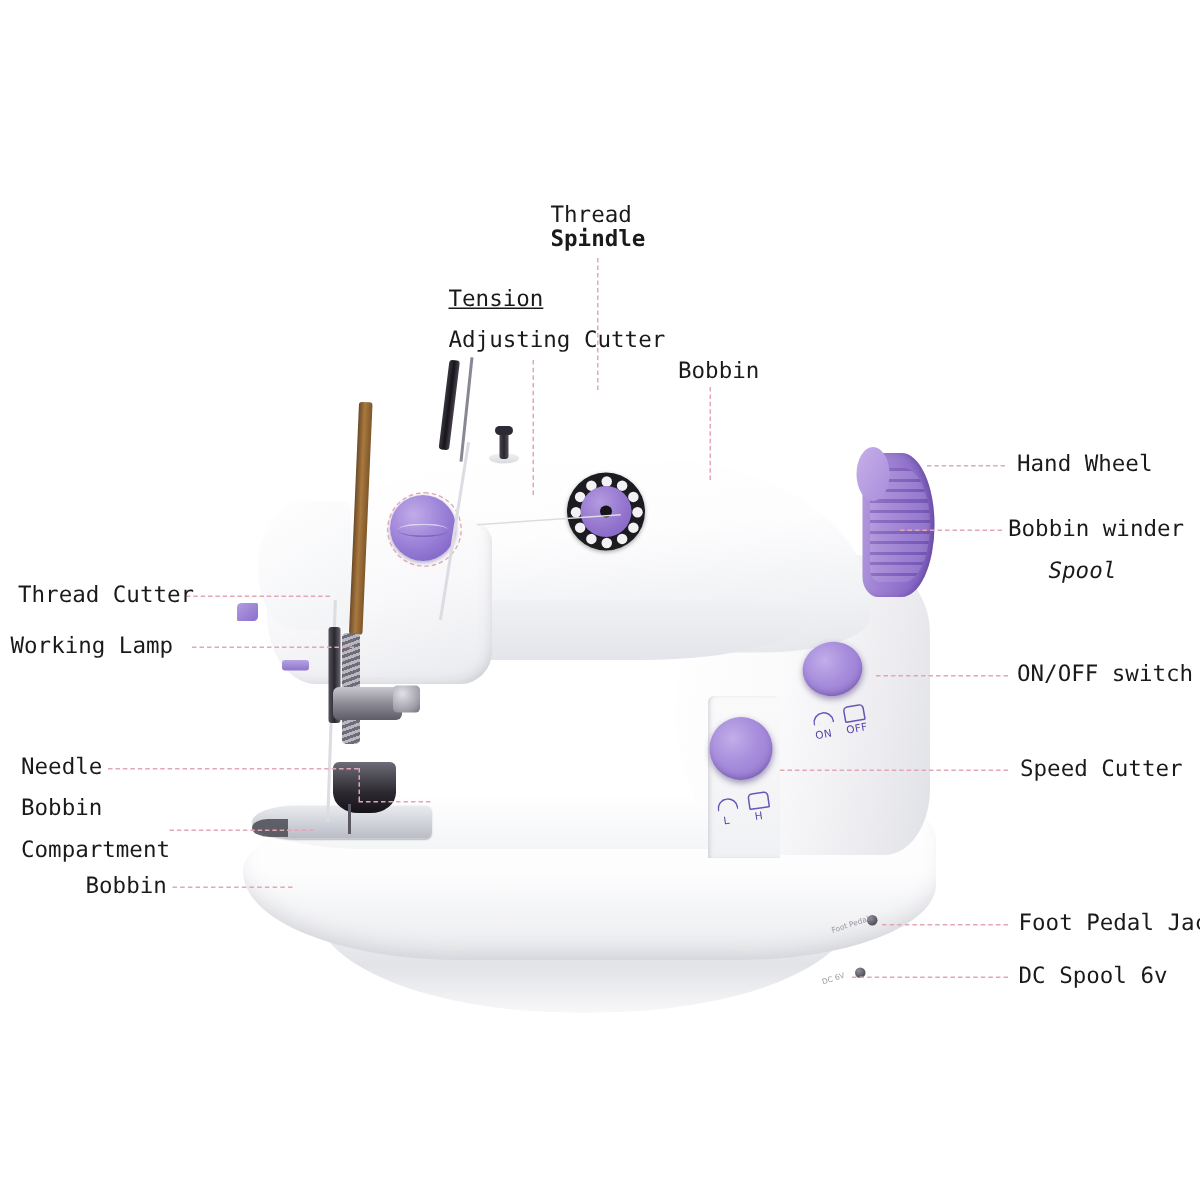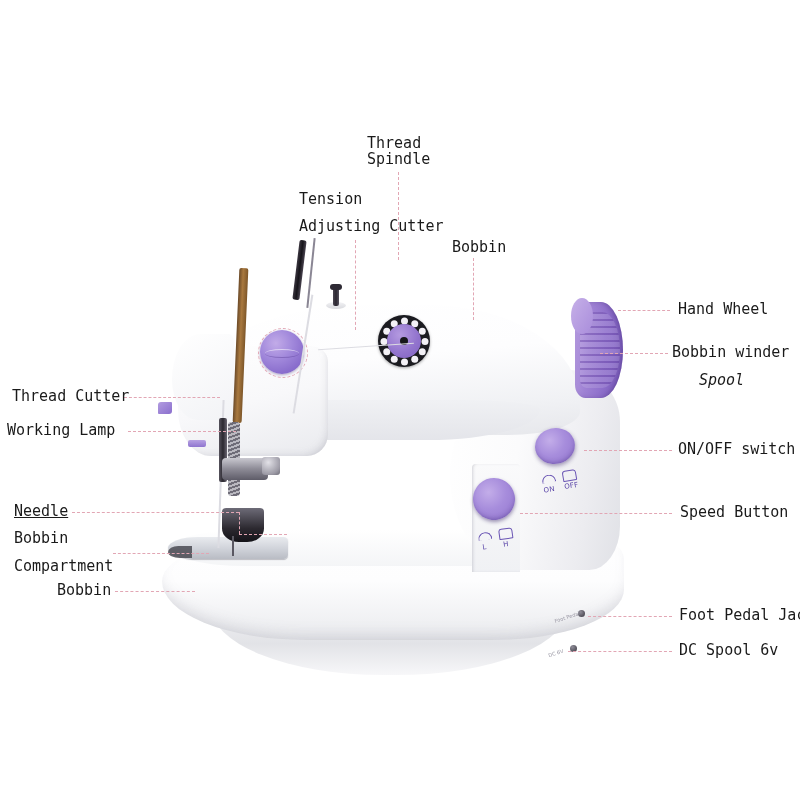--- a/index.html
+++ b/index.html
@@ -640,38 +640,38 @@
 
   <div class="leader h" style="left:72px;top:512px;width:167px;"></div>
   <div class="leader v" style="left:239px;top:512px;height:22px;"></div>
   <div class="leader h" style="left:239px;top:534px;width:48px;"></div>
 
   <div class="leader h" style="left:113px;top:553px;width:96px;"></div>
 
   <div class="leader h" style="left:115px;top:591px;width:80px;"></div>
 
   <div class="lbl" style="left:367px;top:136px;">Thread</div>
-  <div class="lbl" style="left:367px;top:152px;">Spindle</div>
-
-  <div class="lbl" style="left:299px;top:192px;">Tension</div>
+  <div class="lbl" style="left:367px;top:152px;font-weight:bold;">Spindle</div>
+
+  <div class="lbl" style="left:299px;top:192px;text-decoration:underline;">Tension</div>
   <div class="lbl" style="left:299px;top:219px;">Adjusting Cutter</div>
 
   <div class="lbl" style="left:452px;top:240px;">Bobbin</div>
 
   <div class="lbl" style="left:678px;top:302px;">Hand Wheel</div>
   <div class="lbl" style="left:672px;top:345px;">Bobbin winder</div>
   <div class="lbl" style="left:699px;top:373px;font-style:italic;">Spool</div>
 
   <div class="lbl" style="left:12px;top:389px;">Thread Cutter</div>
   <div class="lbl" style="left:7px;top:423px;">Working Lamp</div>
 
   <div class="lbl" style="left:678px;top:442px;">ON/OFF switch</div>
-  <div class="lbl" style="left:680px;top:505px;">Speed Button</div>
-
-  <div class="lbl" style="left:14px;top:504px;text-decoration:underline;">Needle</div>
+  <div class="lbl" style="left:680px;top:505px;">Speed Cutter</div>
+
+  <div class="lbl" style="left:14px;top:504px;">Needle</div>
   <div class="lbl" style="left:14px;top:531px;">Bobbin</div>
   <div class="lbl" style="left:14px;top:559px;">Compartment</div>
   <div class="lbl" style="left:57px;top:583px;">Bobbin</div>
 
   <div class="lbl" style="left:679px;top:608px;">Foot Pedal Jack</div>
   <div class="lbl" style="left:679px;top:643px;">DC Spool 6v</div>
 
 </div>
 
 </body></html>

